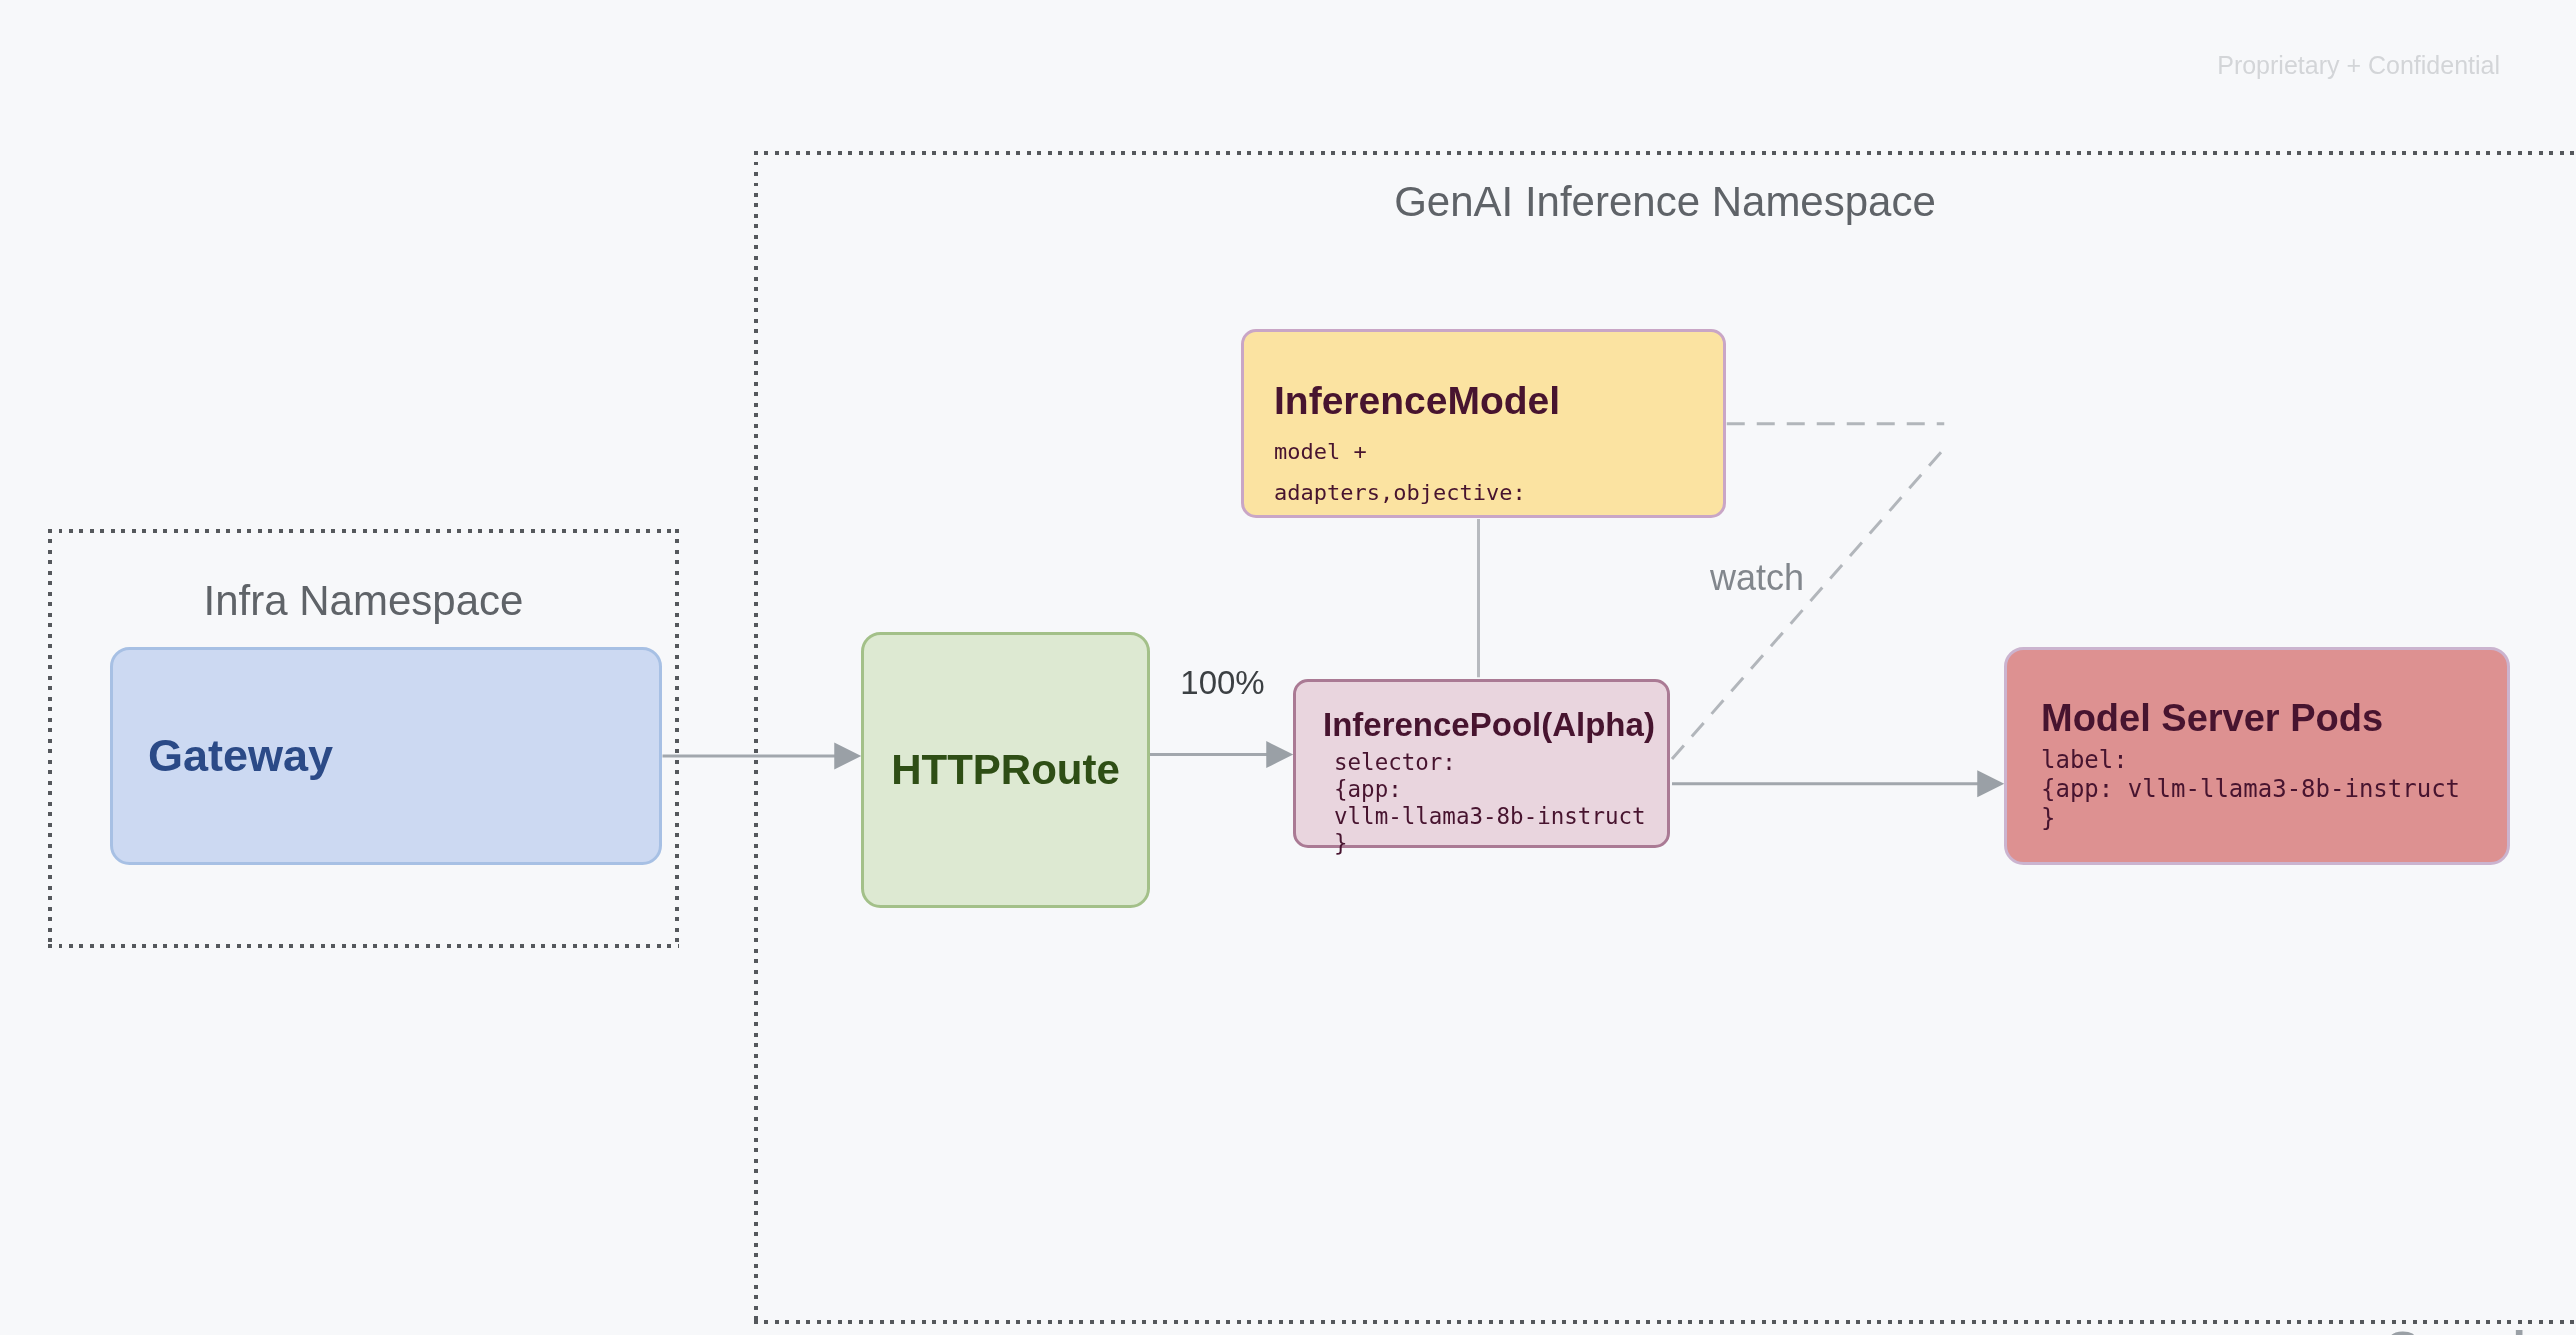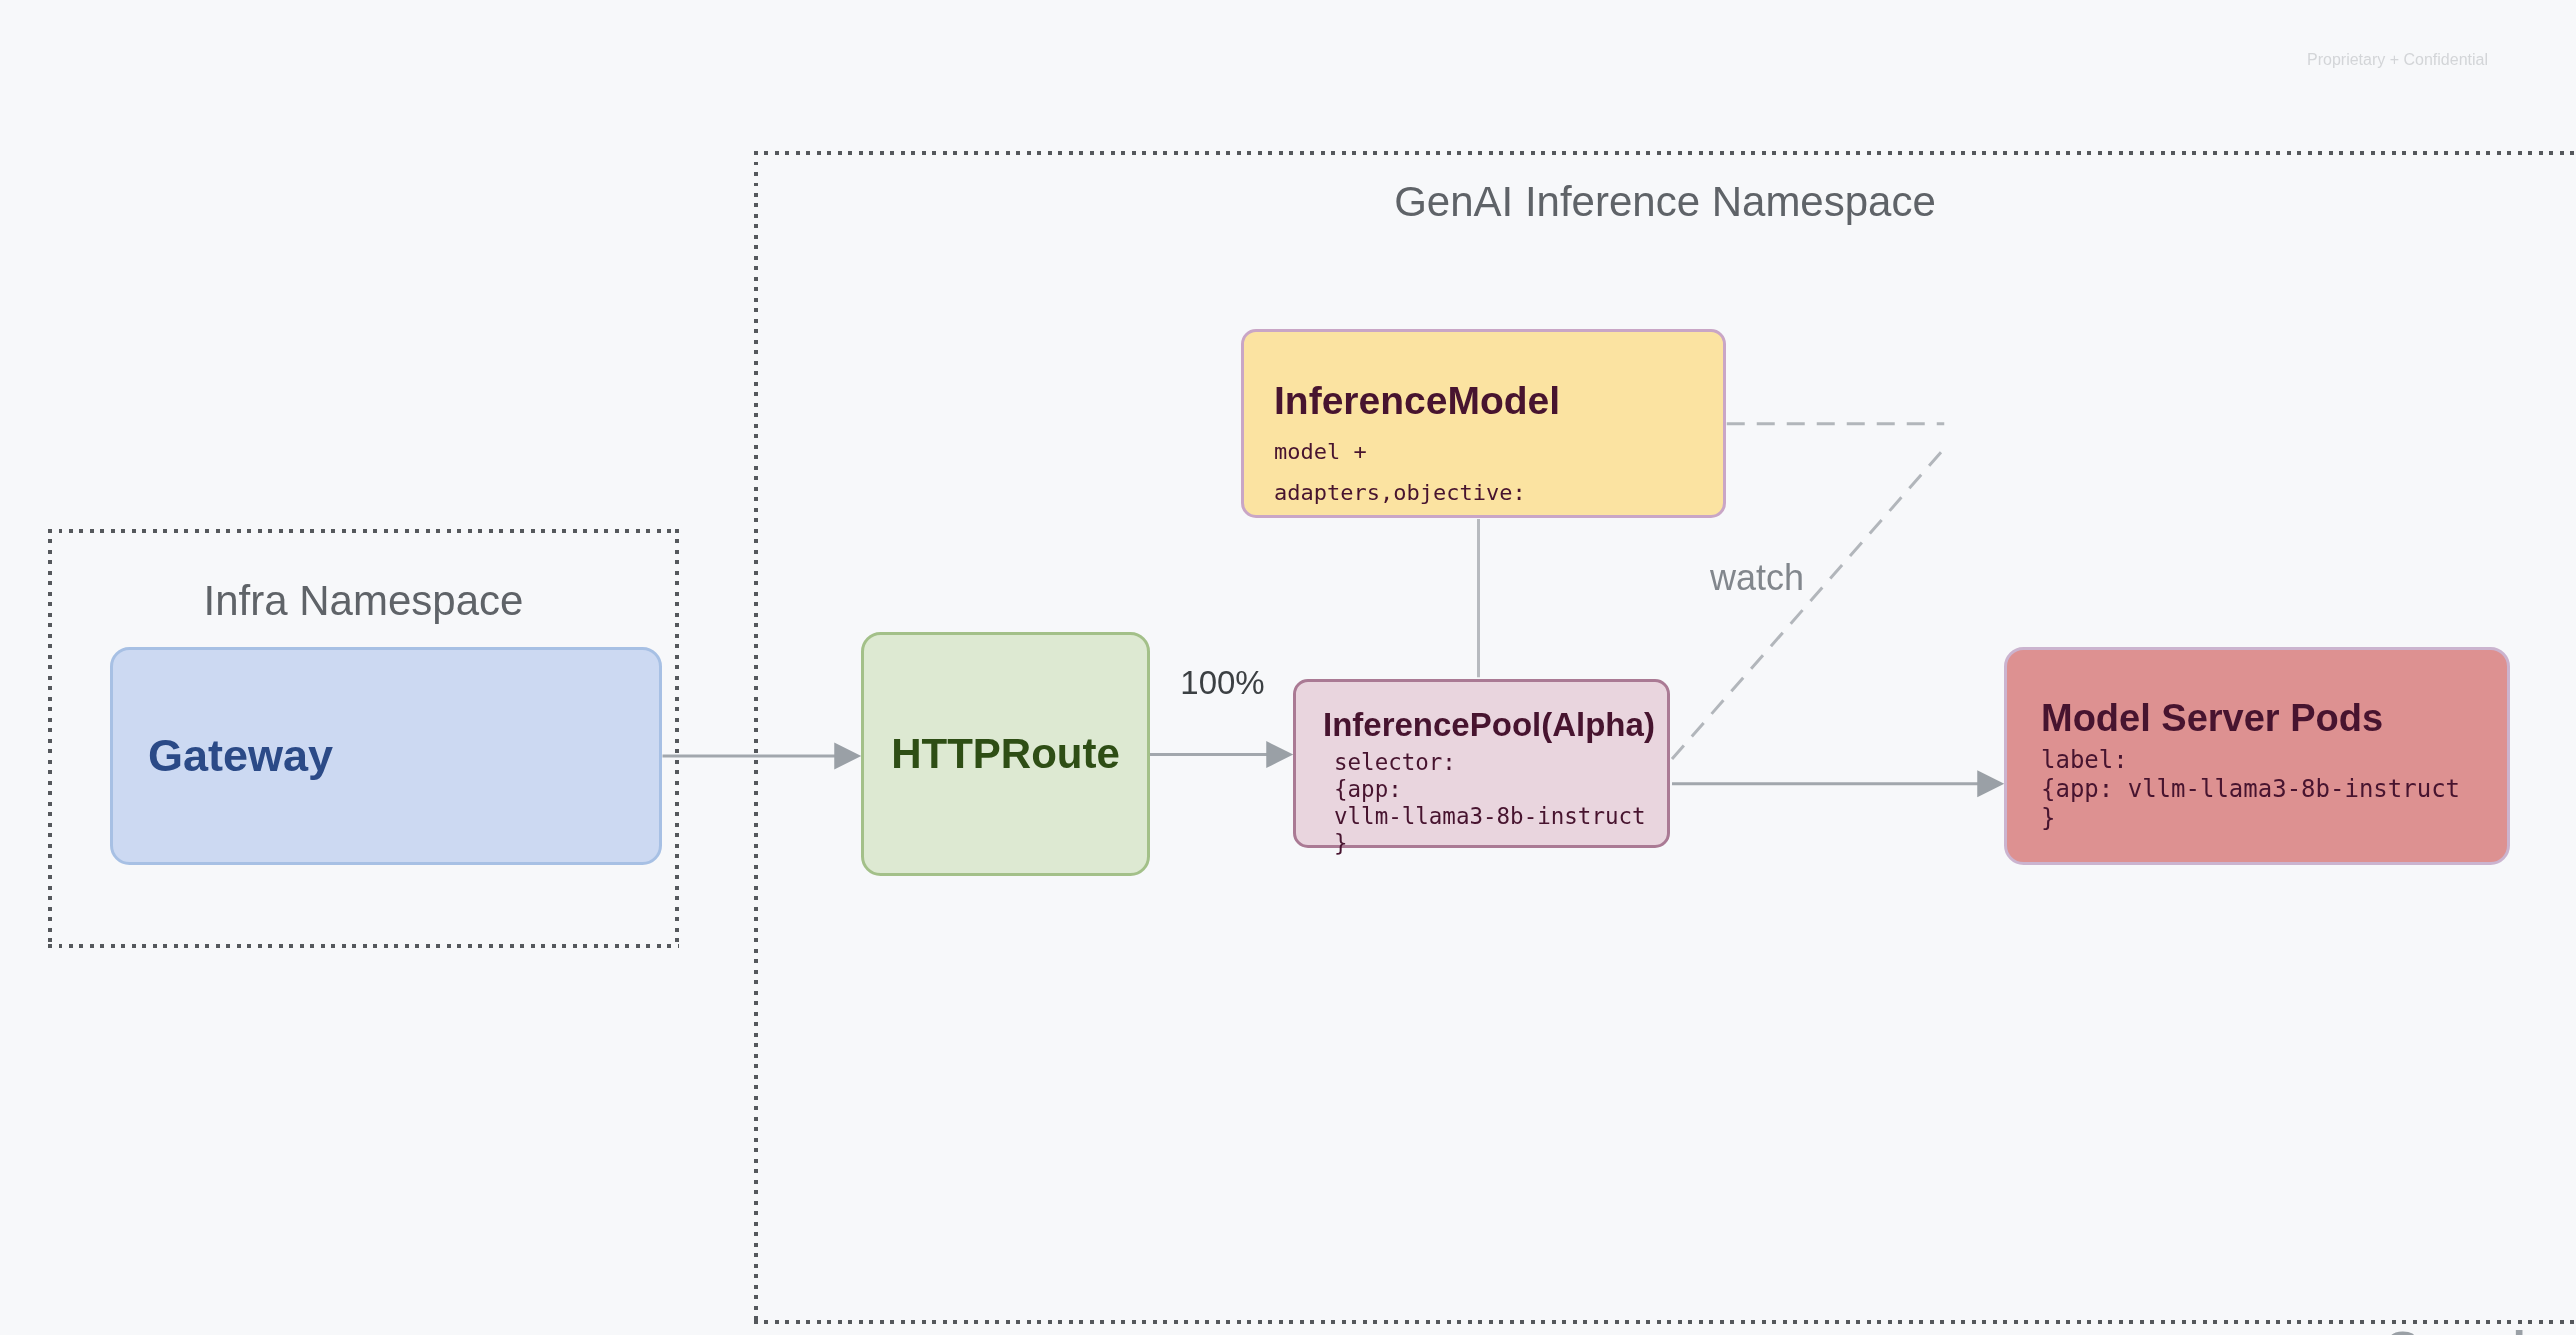--- a/index.html
+++ b/index.html
@@ -1,41 +1,41 @@
 <!DOCTYPE html>
 <html style="--bg: #f7f8fa; --watermark: #d3d5d8; --brand: #9aa0a6; --dotted: #55585c; --ns_title: #5f6368; --label_dark: #3c4043; --label_gray: #82878d; --box_text: #47142f; --gateway_fill: #ccd9f2; --gateway_border: #a7c0e4; --gateway_text: #2b4a87; --httproute_fill: #dde9d2; --httproute_border: #a3c089; --httproute_text: #2e4e15; --inference_model_fill: #fbe3a1; --inference_model_border: #c9a6c6; --epp_fill: #f09b3e; --epp_border: #d5b3d0; --inference_pool_fill: #e9d5de; --inference_pool_border: #aa7a94; --model_server_fill: #dd9191; --model_server_border: #cbb4cf; --line: #a2a7ad; --line_light: #b7babf; --arrowhead: #9aa0a6; --dashed: #b2b6bb;font-size:12px"><head>
 <meta charset="utf-8">
 <style>
   html,body{margin:0;padding:0;background:#f7f8fa;overflow:hidden;}
   #canvas{position:relative;width:2576px;height:1335px;background:var(--bg,#f7f8fa);
           font-family:"Liberation Sans",sans-serif;overflow:hidden;}
 
   
-  .confidential{position:absolute;top:51px;right:88px;font-size:16px;color:var(--watermark);}
+  .confidential{position:absolute;top:51px;right:76px;font-size:25px;color:var(--watermark);}
   .brand{position:absolute;left:2384px;top:1321px;font-size:48px;font-weight:700;
          letter-spacing:0.8px;color:var(--brand);}
 
   
   .dot-h{position:absolute;height:3.8px;
          background:repeating-linear-gradient(to right,var(--dotted) 0 3.8px,transparent 3.8px 10.5px);}
   .dot-v{position:absolute;width:3.8px;
          background:repeating-linear-gradient(to bottom,var(--dotted) 0 3.8px,transparent 3.8px 10.5px);}
   .ns-title{position:absolute;font-size:42px;color:var(--ns_title);}
 
   
   .node{position:absolute;box-sizing:border-box;display:flex;flex-direction:column;}
   .node-title{font-weight:700;}
   .node-body{font-family:"DejaVu Sans Mono","Liberation Mono",monospace;white-space:pre-line;}
 
   .gateway{left:110px;top:647px;width:552px;height:218px;background:var(--gateway_fill);
            border:3px solid var(--gateway_border);border-radius:19.5px;
            justify-content:center;padding-left:35px;}
   .gateway .node-title{font-size:45px;color:var(--gateway_text);}
 
-  .httproute{left:861px;top:632px;width:289px;height:244px;background:var(--httproute_fill);
+  .httproute{left:861px;top:632px;width:289px;height:276px;background:var(--httproute_fill);
              border:3px solid var(--httproute_border);border-radius:19.5px;
              justify-content:center;align-items:center;}
   .httproute .node-title{font-size:42px;color:var(--httproute_text);}
 
   .inference-model{left:1241px;top:329px;width:485px;height:189px;background:var(--inference_model_fill);
                    border:3px solid var(--inference_model_border);border-radius:15px;
                    padding:47px 0 0 30px;}
   .inference-model .node-title{font-size:39px;color:var(--box_text);margin-bottom:7.5px;}
   .inference-model .node-body{font-size:22px;line-height:41px;color:var(--box_text);}
 

